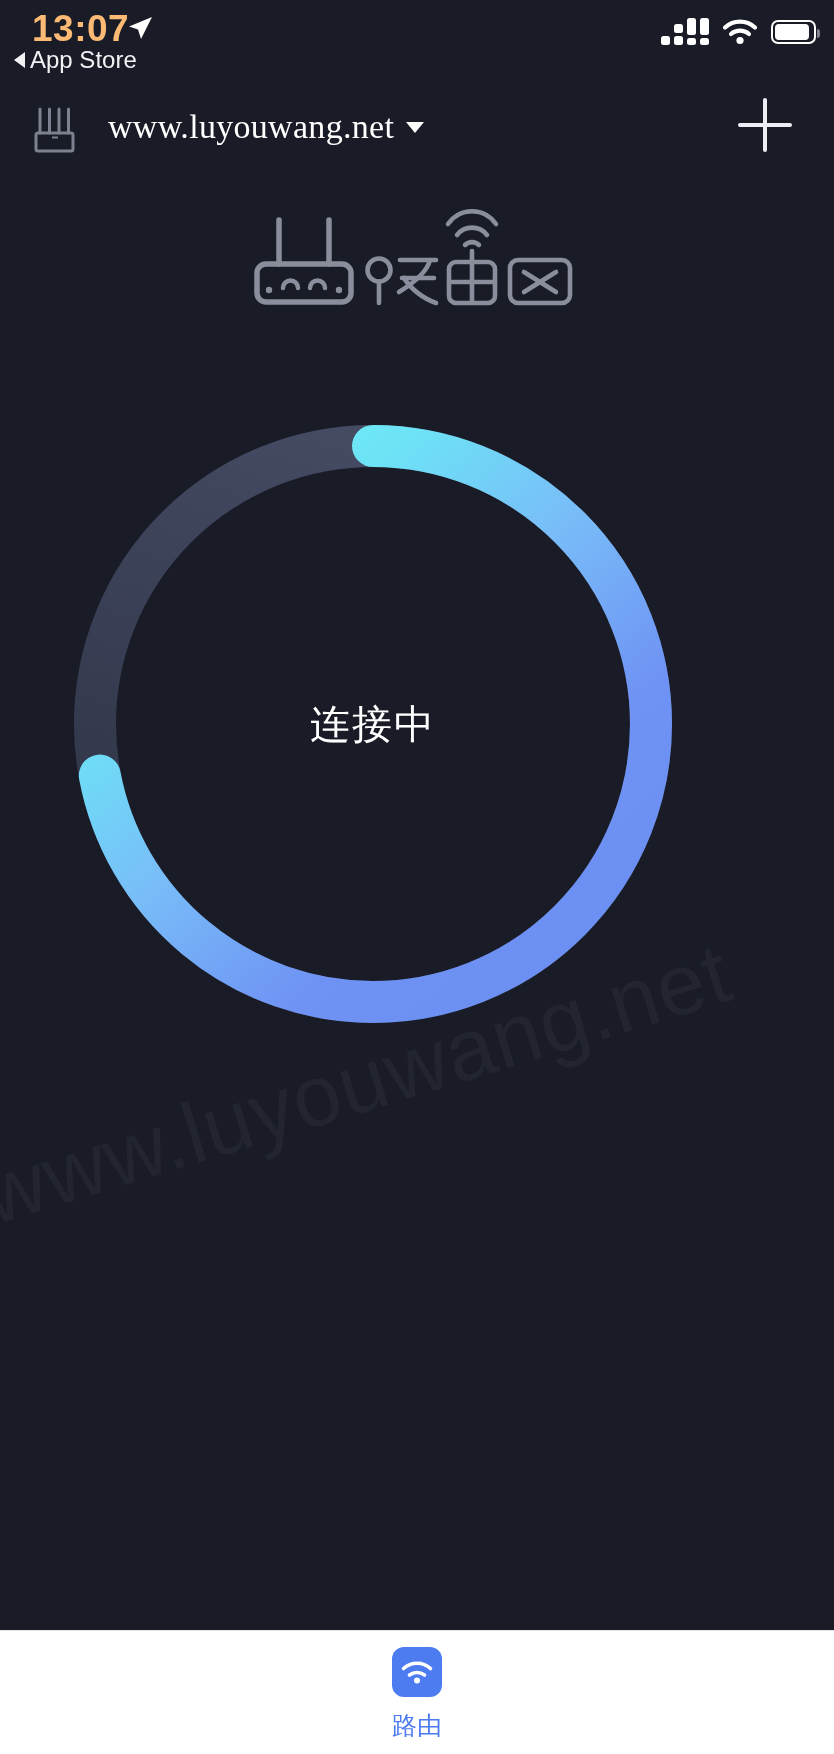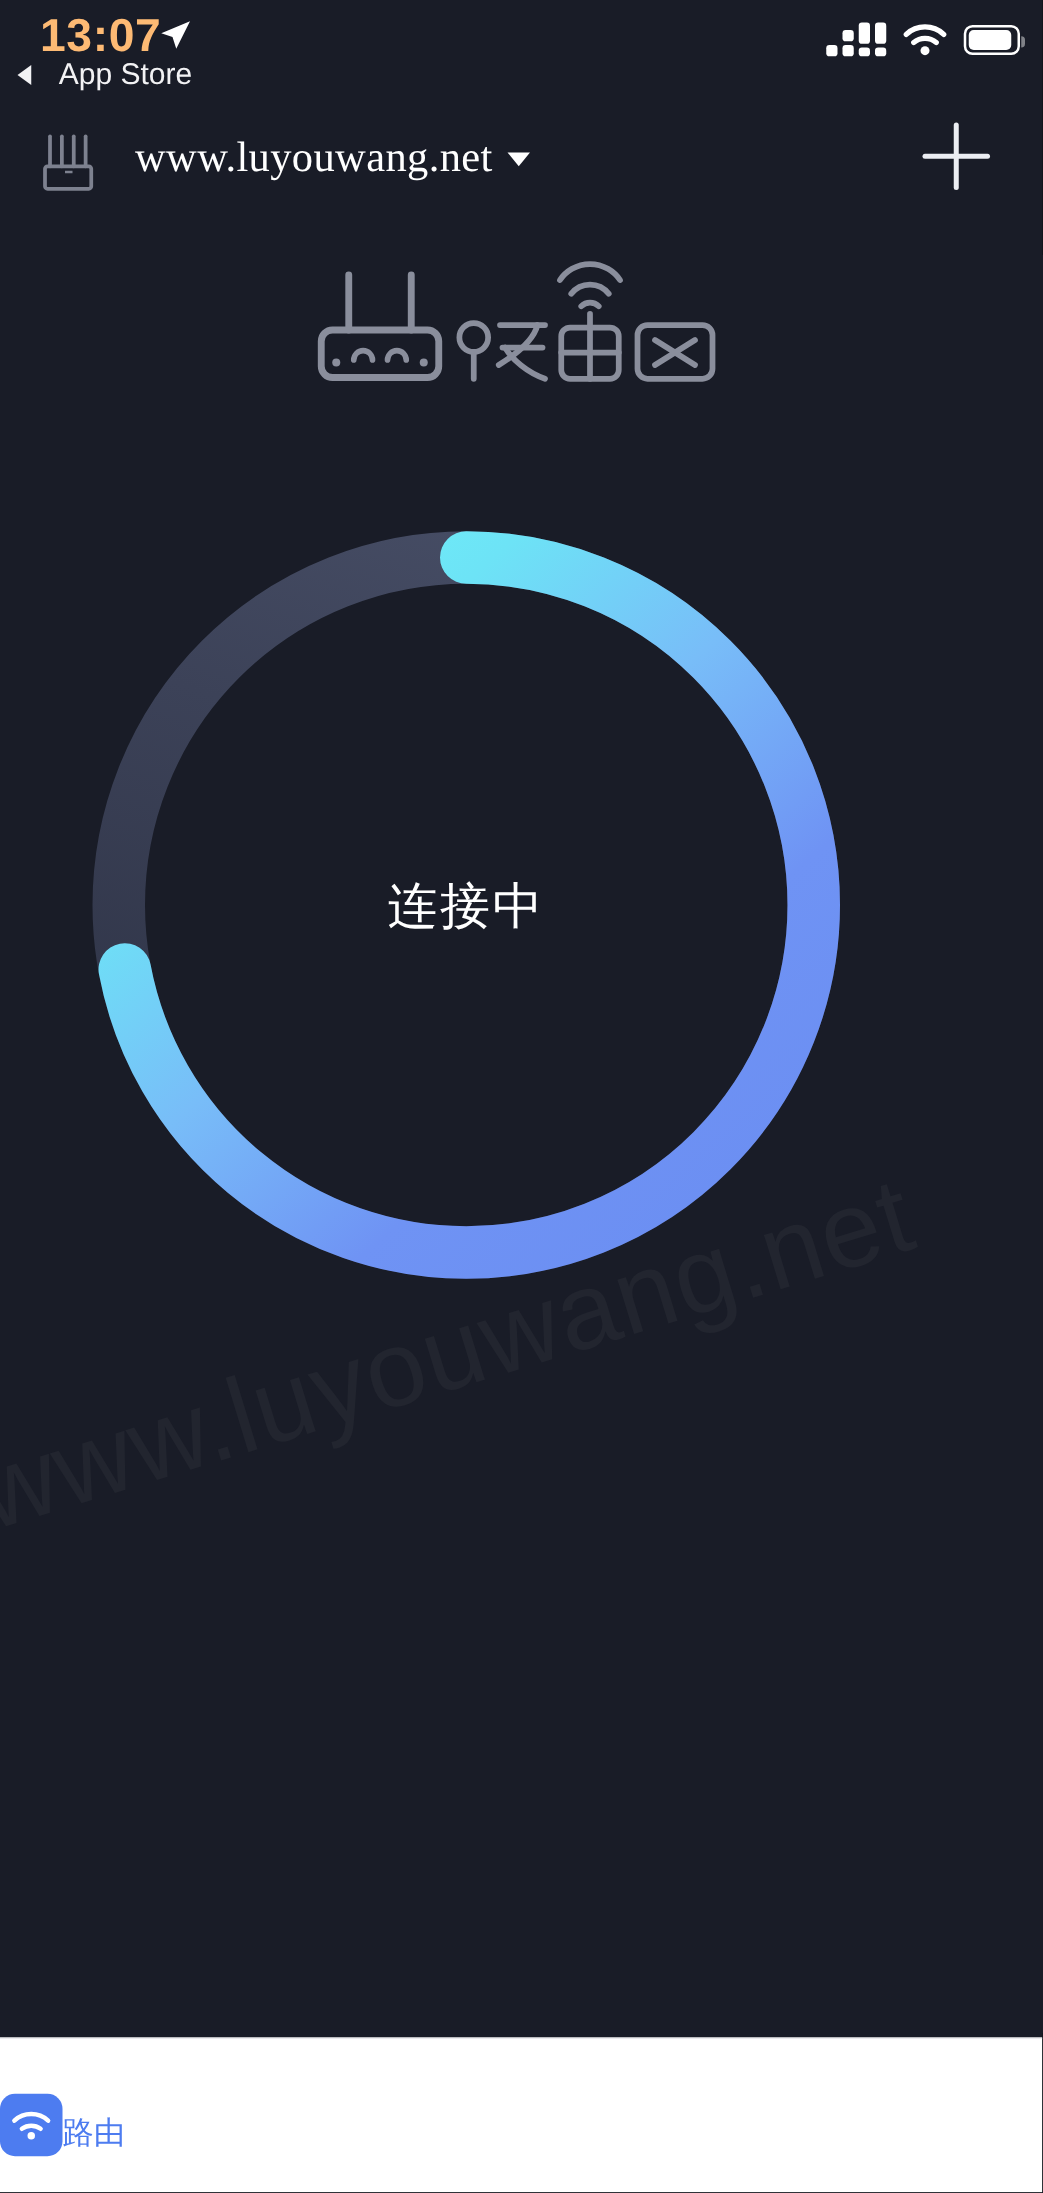--- a/index.html
+++ b/index.html
@@ -43,21 +43,21 @@
     font-size:37px; font-weight:600; color:#fdba74;
     letter-spacing:0.5px;
   }
   #loc-arrow {
     position:absolute; left:127px; top:15px;
     width:26px; height:26px;
   }
   #backlink {
     position:absolute; left:14px; top:46px;
     font-size:24px; color:#f2f2f4; font-weight:500;
-    display:flex; align-items:center; gap:22px;
+    display:flex; align-items:center; gap:5px;
   }
   #backlink .caret {
     display:inline-block;
     width:0;height:0;
     border-top:8px solid transparent;
     border-bottom:8px solid transparent;
     border-right:11px solid #f2f2f4;
   }
   #sb-right {
     position:absolute; right:18px; top:18px;
@@ -146,21 +146,21 @@
     position:absolute; left:0; bottom:0;
     width:834px; height:124px;
     background:#ffffff;
     display:flex; align-items:flex-start;
     border-top:1px solid #e6e6e9;
     z-index:10;
   }
   .tab {
     flex:1;
     height:124px;
-    display:flex; flex-direction:row;
+    display:flex; flex-direction:column;
     align-items:center; justify-content:flex-start;
     padding-top:14px;
     cursor:pointer;
   }
   .tab-label {
     margin-top:10px;
     font-size:25px; color:#1c1c1e;
     font-family:"DejaVu Sans", sans-serif;
   }
   .tab.active .tab-label { color:#4d7cf0; }

